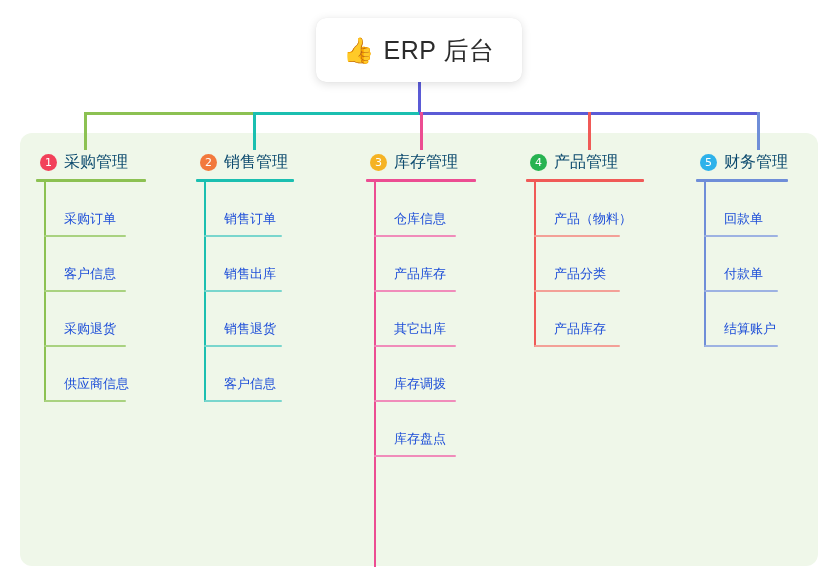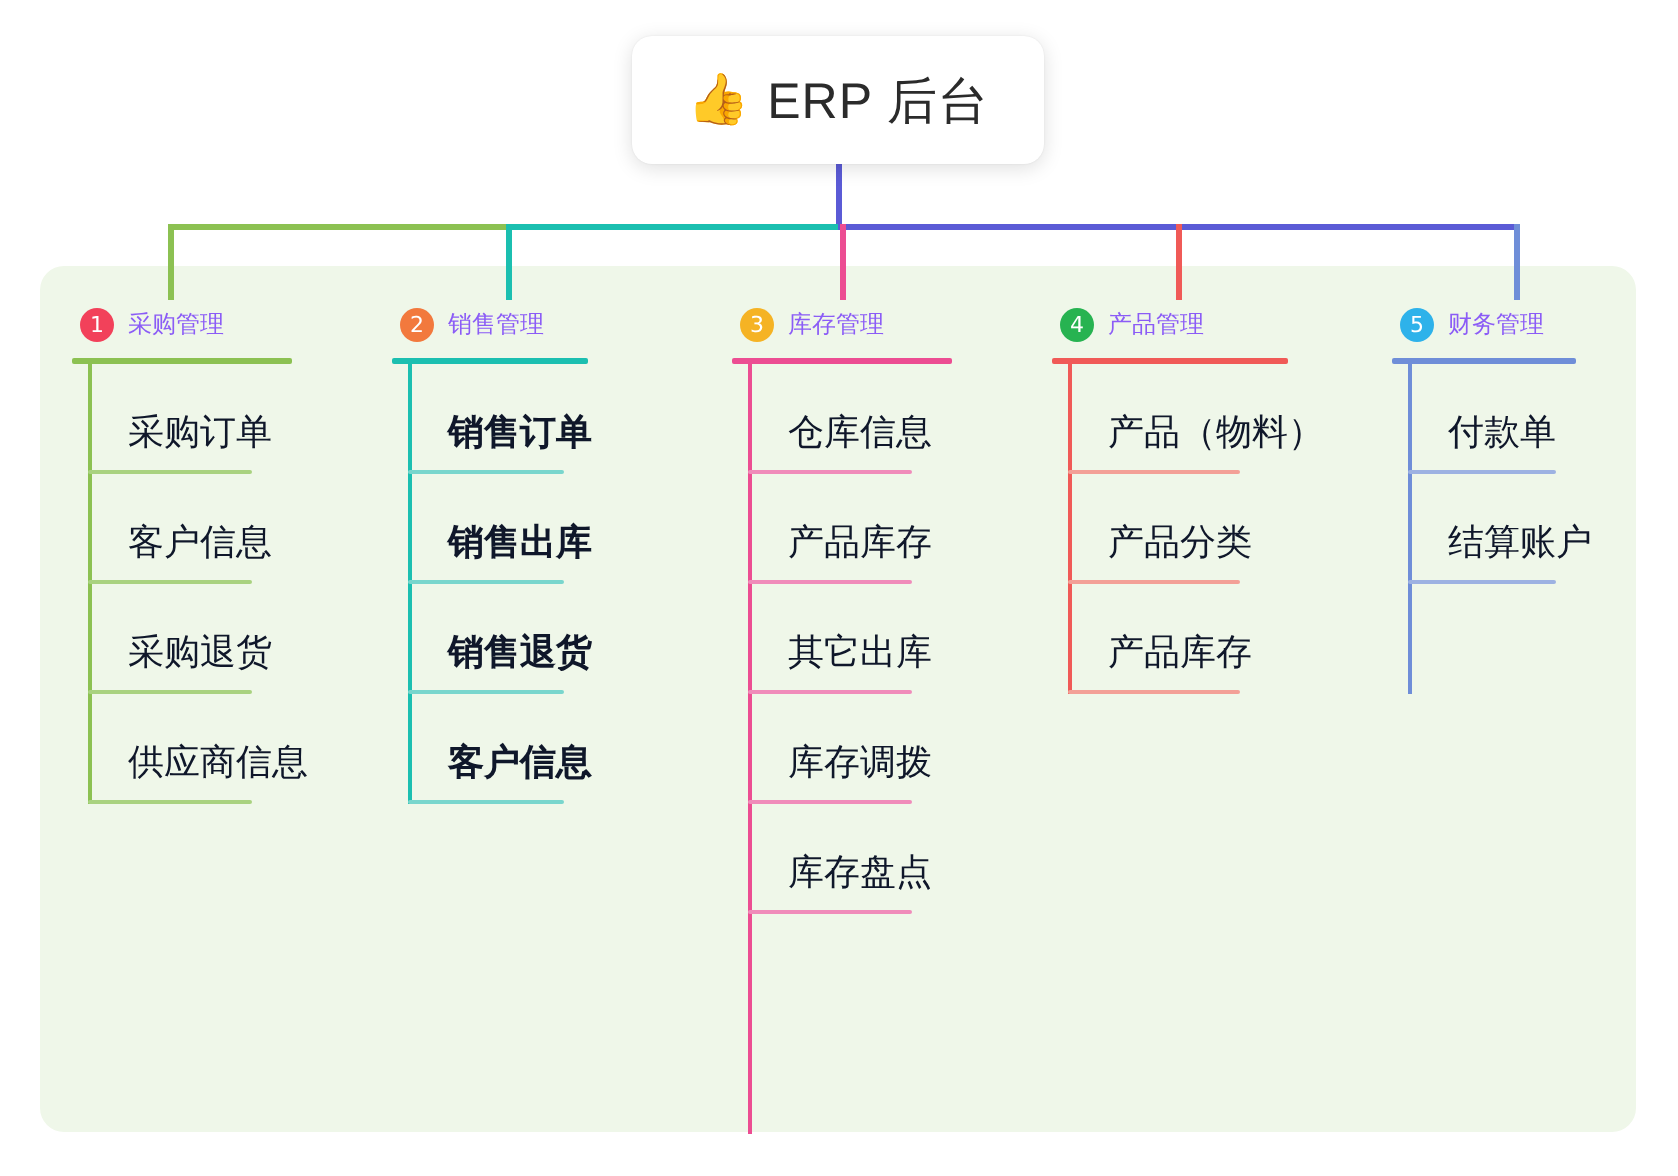--- a/index.html
+++ b/index.html
@@ -39,29 +39,29 @@
   .col{position:absolute;z-index:5;}
   .col-head{
     display:flex;align-items:center;gap:7px;height:24px;
     white-space:nowrap;padding-left:4px;
   }
   .badge{
     width:17px;height:17px;border-radius:50%;
     color:#fff;font-size:11px;line-height:17px;text-align:center;
     flex:0 0 17px;font-family:"DejaVu Sans",sans-serif;
   }
-  .col-title{font-size:12px;color:#8b5cf6;}
+  .col-title{font-size:16px;color:#0c4a6e;}
   .head-rule{height:3px;margin-top:5px;border-radius:1px;}
 
   .items{position:relative;margin-top:0;}
   .stem{position:absolute;left:8px;top:0;width:2px;}
   .item{position:relative;height:55px;}
   .item-label{
     position:absolute;left:28px;bottom:9px;
-    font-size:18px;color:#0f172a;white-space:nowrap;
+    font-size:13px;color:#1d4ed8;white-space:nowrap;
   }
   .item-rule{
     position:absolute;left:8px;bottom:0;height:2px;border-radius:1px;
   }
 </style>
 </head>
 <body>
 
 <div id="stage">
 
@@ -112,21 +112,21 @@
             <div class="item-rule" style="background: rgb(169, 210, 128); width: 82px;"></div>
           </div>
         </div>
       </div>
       <div class="col" style="left: 196px; top: 150px; width: 98px;">
         <div class="col-head">
           <span class="badge" style="background: rgb(242, 121, 61);">2</span>
           <span class="col-title">销售管理</span>
         </div>
         <div class="head-rule" style="background: rgb(27, 191, 176); width: 98px;"></div>
-        <div class="items" style="height: 168px; font-weight: bold;">
+        <div class="items" style="height: 168px;">
           <div class="stem" style="background: rgb(27, 191, 176); height: 220px;"></div>
           <div class="item">
             <div class="item-label">销售订单</div>
             <div class="item-rule" style="background: rgb(121, 214, 205); width: 78px;"></div>
           </div>
           <div class="item">
             <div class="item-label">销售出库</div>
             <div class="item-rule" style="background: rgb(121, 214, 205); width: 78px;"></div>
           </div>
           <div class="item">
@@ -193,20 +193,24 @@
       </div>
       <div class="col" style="left: 696px; top: 150px; width: 92px;">
         <div class="col-head">
           <span class="badge" style="background: rgb(46, 178, 234);">5</span>
           <span class="col-title">财务管理</span>
         </div>
         <div class="head-rule" style="background: rgb(111, 142, 216); width: 92px;"></div>
         <div class="items" style="height: 165px;">
           <div class="stem" style="background: rgb(111, 142, 216); height: 165px;"></div>
           <div class="item">
+            <div class="item-label">回款单</div>
+            <div class="item-rule" style="background: rgb(157, 178, 226); width: 74px;"></div>
+          </div>
+          <div class="item">
             <div class="item-label">付款单</div>
             <div class="item-rule" style="background: rgb(157, 178, 226); width: 74px;"></div>
           </div>
           <div class="item">
             <div class="item-label">结算账户</div>
             <div class="item-rule" style="background: rgb(157, 178, 226); width: 74px;"></div>
           </div>
         </div>
       </div>
     </div>

